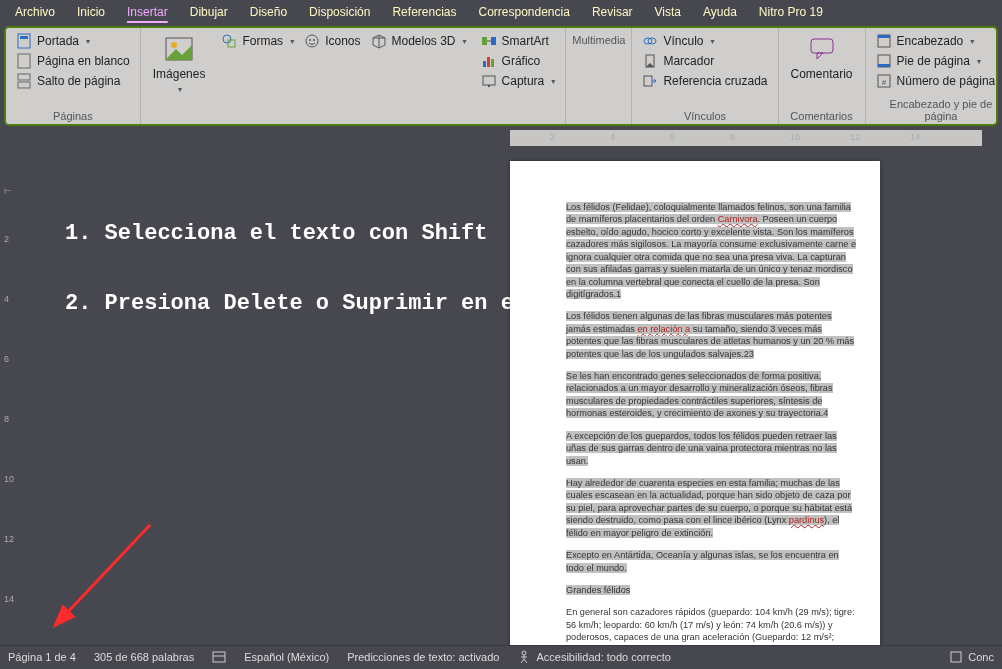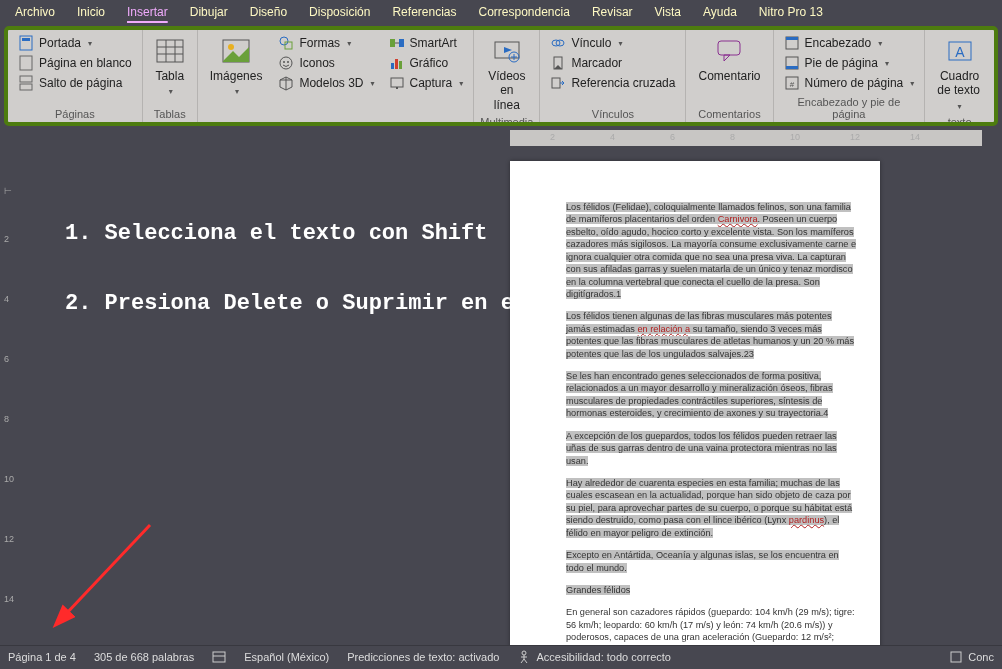--- a/index.html
+++ b/index.html
@@ -28,21 +28,21 @@
   }
   .menubar .item.active {
     color: #f0abfc;
     text-decoration: underline;
     text-decoration-thickness: 2px;
     text-underline-offset: 5px;
   }
   
   .ribbon {
     background: #d0cecc;
-    border: 4px solid #4d7c0f;
+    border: 2px solid #4d7c0f;
     border-radius: 5px;
     margin: 2px 4px 4px 4px;
     display: flex;
     height: 100px;
     overflow: hidden;
   }
   .group {
     display: flex;
     flex-direction: column;
     border-right: 1px solid #b5b3b1;
@@ -171,21 +171,21 @@
   <div class="item">Inicio</div>
   <div class="item active">Insertar</div>
   <div class="item">Dibujar</div>
   <div class="item">Diseño</div>
   <div class="item">Disposición</div>
   <div class="item">Referencias</div>
   <div class="item">Correspondencia</div>
   <div class="item">Revisar</div>
   <div class="item">Vista</div>
   <div class="item">Ayuda</div>
-  <div class="item">Nitro Pro 13</div>
+  <div class="item">Nitro Pro 19</div>
 </div>
 
 <div class="ribbon">
 
   <div class="group">
     <div class="group-body">
       <div class="btn">
         <span class="ic">
             <svg width="16" height="16">
               <rect x="2" y="1" width="12" height="14" fill="none" stroke="#2a6cc2"></rect>
@@ -209,51 +209,34 @@
               <rect x="2" y="1" width="12" height="6" fill="none" stroke="#666"></rect>
               <rect x="2" y="9" width="12" height="6" fill="none" stroke="#666"></rect>
             </svg>
           </span>
         <span>Salto de página</span>
       </div>
     </div>
     <div class="group-label">Páginas</div>
   </div>
 
-  <div class="group">
-    <div class="group-body">
-      <div class="bigbtn">
-        <span class="bigic">
-            <svg width="30" height="30">
-              <rect x="2" y="4" width="26" height="22" fill="none" stroke="#555"></rect>
-              <line x1="2" y1="11" x2="28" y2="11" stroke="#555"></line>
-              <line x1="2" y1="18" x2="28" y2="18" stroke="#555"></line>
-              <line x1="11" y1="4" x2="11" y2="26" stroke="#555"></line>
-              <line x1="20" y1="4" x2="20" y2="26" stroke="#555"></line>
-            </svg>
-          </span>
-        <span><span>Tabla</span><span class="caret"> ▾</span></span>
-      </div>
-    </div>
-    <div class="group-label">Tablas</div>
-  </div>
 
   <div class="group">
     <div class="group-body row">
       <div class="bigbtn">
         <span class="bigic">
             <svg width="30" height="28">
               <rect x="2" y="3" width="26" height="22" fill="none" stroke="#555"></rect>
               <circle cx="10" cy="10" r="3" fill="#e8b020"></circle>
               <polyline points="2,24 12,14 18,20 28,10 28,25 2,25" fill="#6aa03a" stroke="none"></polyline>
             </svg>
           </span>
         <span><span>Imágenes</span><span class="caret"> ▾</span></span>
       </div>
-      <div style="display:flex;flex-direction:column;gap:2px;">
+      <div style="display:flex;gap:2px;">
         <div class="btn">
           <span class="ic">
               <svg width="16" height="16">
                 <circle cx="6" cy="6" r="4" fill="none" stroke="#2a6cc2"></circle>
                 <rect x="7" y="7" width="7" height="7" fill="none" stroke="#6aa03a"></rect>
               </svg>
             </span>
           <span>Formas</span>
           <span class="caret">▾</span>
         </div>
@@ -309,34 +292,20 @@
               </svg>
             </span>
           <span>Captura</span>
           <span class="caret">▾</span>
         </div>
       </div>
     </div>
   </div>
 
   <div class="group">
-    <div class="group-body">
-      <div class="bigbtn">
-        <span class="bigic">
-            <svg width="30" height="28">
-              <rect x="3" y="5" width="24" height="16" fill="none" stroke="#555"></rect>
-              <polygon points="12,10 20,13 12,16" fill="#2a6cc2"></polygon>
-              <circle cx="22" cy="20" r="5" fill="none" stroke="#2a6cc2"></circle>
-              <line x1="22" y1="17" x2="22" y2="23" stroke="#2a6cc2"></line>
-              <line x1="19" y1="20" x2="25" y2="20" stroke="#2a6cc2"></line>
-            </svg>
-          </span>
-        <span>Vídeos en línea</span>
-      </div>
-    </div>
     <div class="group-label">Multimedia</div>
   </div>
 
   <div class="group">
     <div class="group-body">
       <div class="btn">
         <span class="ic">
             <svg width="16" height="16">
               <ellipse cx="6" cy="8" rx="4" ry="3" fill="none" stroke="#2a6cc2"></ellipse>
               <ellipse cx="10" cy="8" rx="4" ry="3" fill="none" stroke="#2a6cc2"></ellipse>

